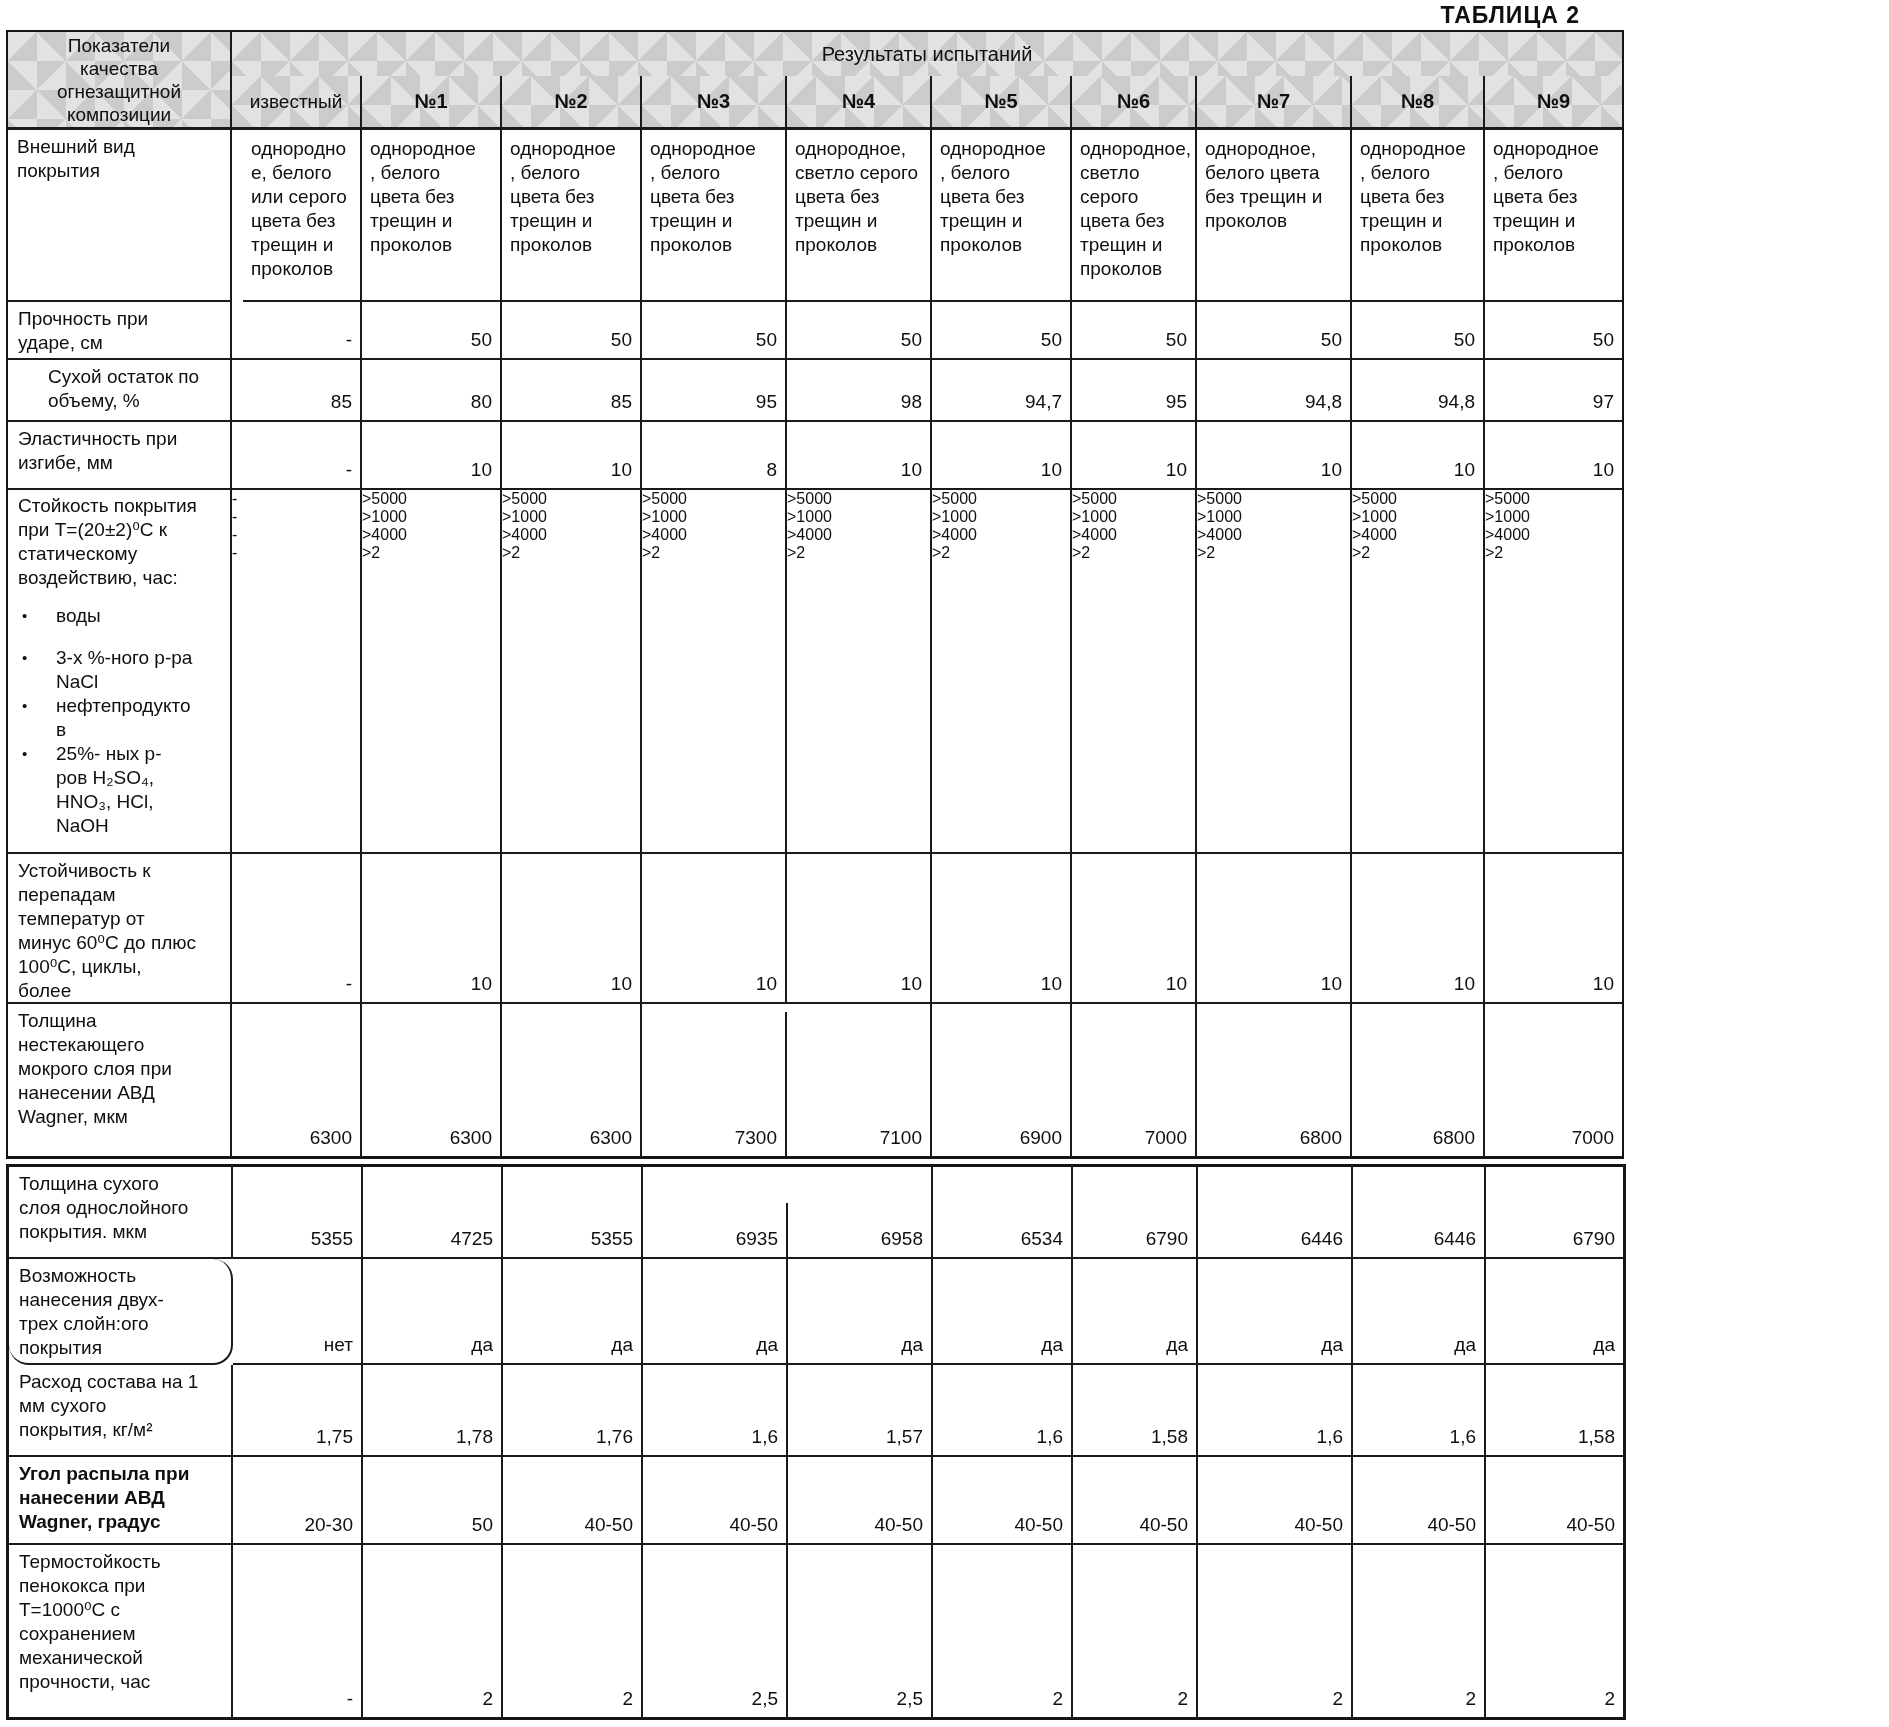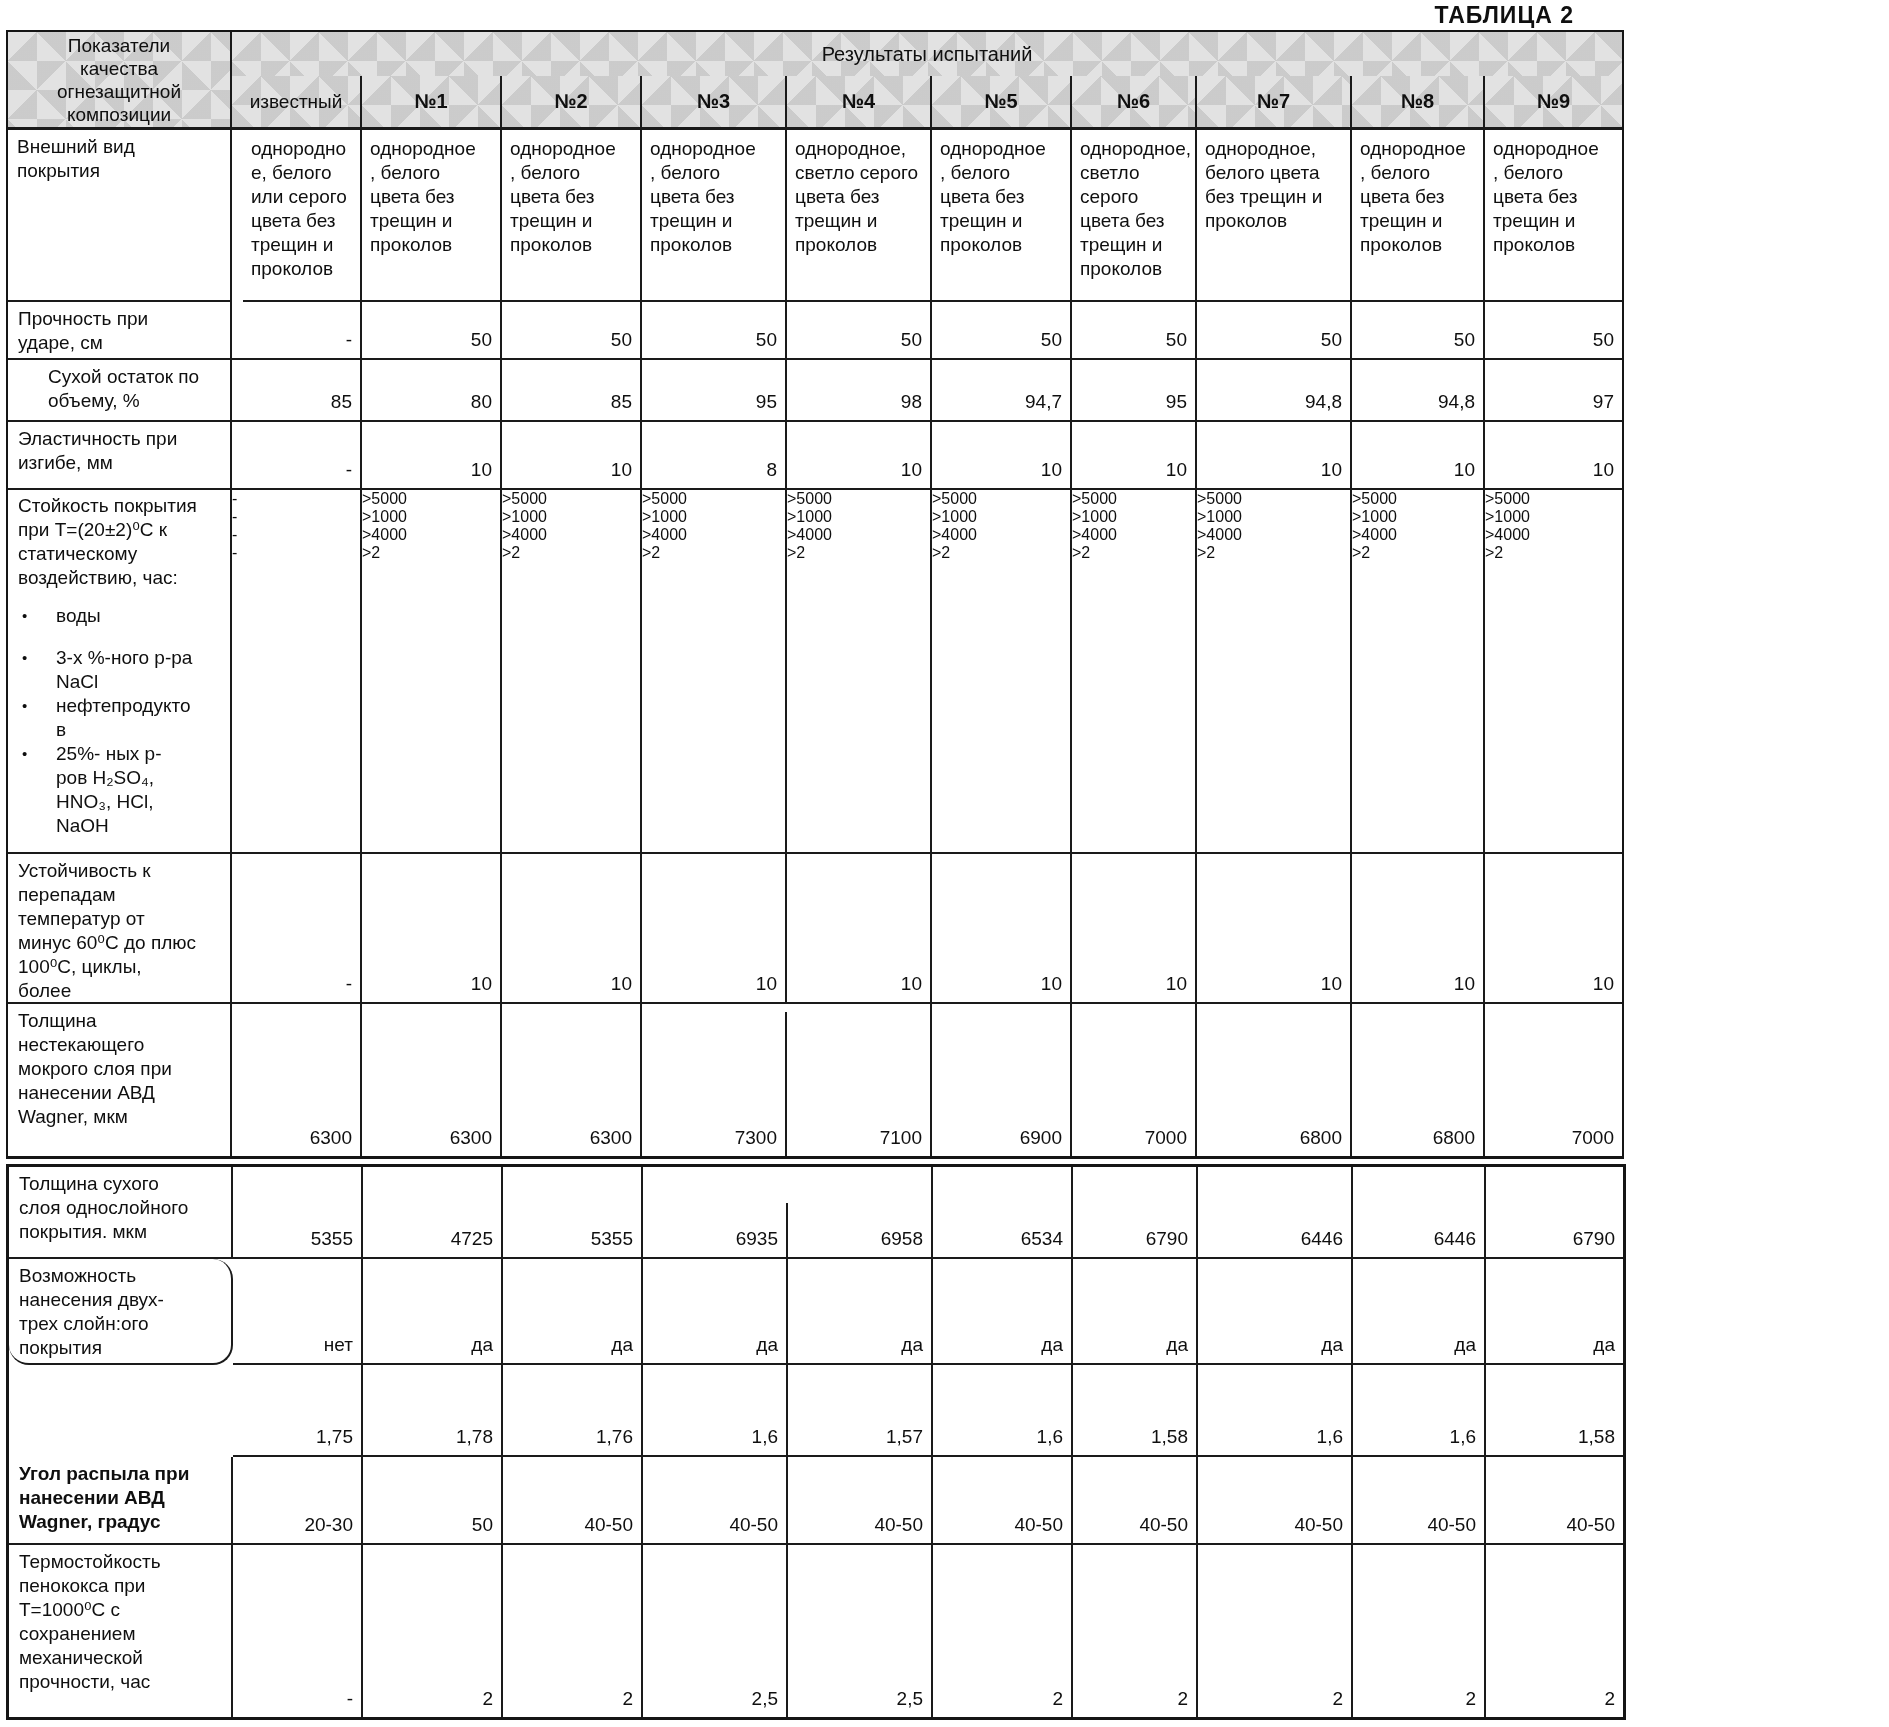--- a/index.html
+++ b/index.html
@@ -1,21 +1,21 @@
 <!DOCTYPE html>
 <html><head>
 <meta charset="utf-8">
 <style>
   html,body{margin:0;padding:0;}
   body{
     width:1889px;height:1727px;position:relative;background:#ffffff;
     font-family:"Liberation Sans","DejaVu Sans",sans-serif;color:#0f0f0f;
   }
   .title{
-    position:absolute;left:6px;top:2px;width:1614px;text-align:right;
+    position:absolute;left:12px;top:2px;width:1614px;text-align:right;
     padding-right:46px;box-sizing:border-box;font-weight:bold;font-size:23px;letter-spacing:1px;
   }
   .tbl{
     position:absolute;left:6px;display:grid;background:#fff;
     grid-template-columns:224px 130px 140px 140px 145px 145px 140px 125px 155px 133px 137px;
   }
   #block1{
     top:30px;
     grid-template-rows:44px 54px 172px 58px 62px 68px 364px 150px 152px;
     border:2px solid #151515;border-bottom:3px solid #151515;
@@ -324,20 +324,23 @@
     <div class="cell val" style="grid-area: 2 / 2;">нет</div>
     <div class="cell val" style="grid-area: 2 / 3;">да</div>
     <div class="cell val" style="grid-area: 2 / 4;">да</div>
     <div class="cell val" style="grid-area: 2 / 5;">да</div>
     <div class="cell val" style="grid-area: 2 / 6;">да</div>
     <div class="cell val" style="grid-area: 2 / 7;">да</div>
     <div class="cell val" style="grid-area: 2 / 8;">да</div>
     <div class="cell val" style="grid-area: 2 / 9;">да</div>
     <div class="cell val" style="grid-area: 2 / 10;">да</div>
     <div class="cell val lastc" style="grid-area: 2 / 11;">да</div>
+    <div class="cell lbl" style="grid-area: 3 / 1;">Расход состава на 1
+мм сухого
+покрытия, кг/м²</div>
     <div class="cell val" style="grid-area: 3 / 2;">1,75</div>
     <div class="cell val" style="grid-area: 3 / 3;">1,78</div>
     <div class="cell val" style="grid-area: 3 / 4;">1,76</div>
     <div class="cell val" style="grid-area: 3 / 5;">1,6</div>
     <div class="cell val" style="grid-area: 3 / 6;">1,57</div>
     <div class="cell val" style="grid-area: 3 / 7;">1,6</div>
     <div class="cell val" style="grid-area: 3 / 8;">1,58</div>
     <div class="cell val" style="grid-area: 3 / 9;">1,6</div>
     <div class="cell val" style="grid-area: 3 / 10;">1,6</div>
     <div class="cell val lastc" style="grid-area: 3 / 11;">1,58</div>

